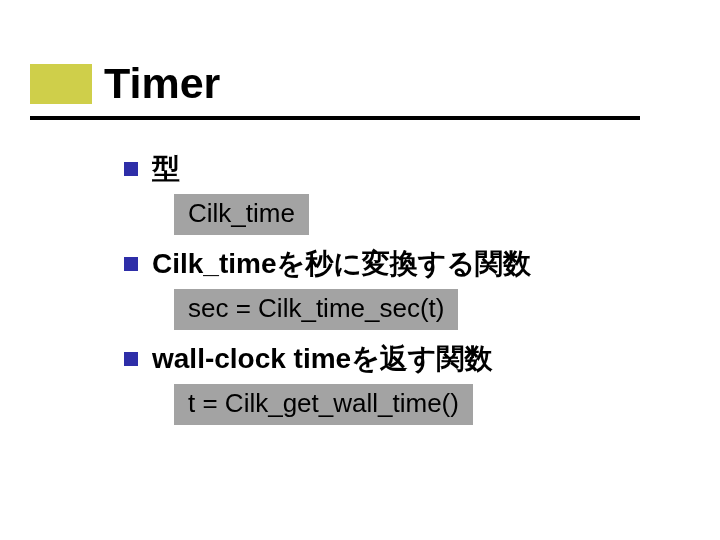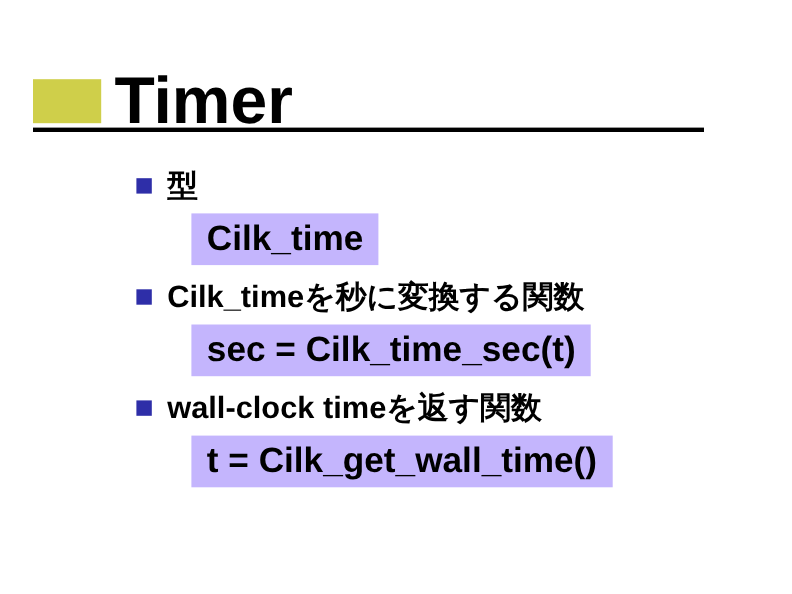--- a/index.html
+++ b/index.html
@@ -26,21 +26,21 @@
     align-items: center;
   }
   .title-box {
     width: 62px;
     height: 40px;
     background: #cfcf4a; 
     margin-right: 12px;
     flex: 0 0 auto;
   }
   .page-title {
-    font-size: 60px;
+    font-size: 43px;
     font-weight: 700;
     line-height: 1;
   }
   .title-underline {
     position: absolute;
     top: 116px;
     left: 30px;
     width: 610px;
     height: 4px;
     background: #000;
@@ -69,24 +69,24 @@
   .item-label {
     font-size: 28px;
     font-weight: 700;
   }
   .code-line {
     margin-left: 50px;
     margin-bottom: 10px;
   }
   .code-box {
     display: inline-block;
-    background: #c4b5fd;
+    background: #a3a3a3;
     padding: 4px 14px 6px 14px;
-    font-size: 32px;
-    font-weight: 700;
+    font-size: 26px;
+    font-weight: 400;
   }
 </style>
 </head>
 <body>
 
 <div class="slide">
 
   <div class="title-row">
     <div class="title-box"></div>
     <div class="page-title">Timer</div>

